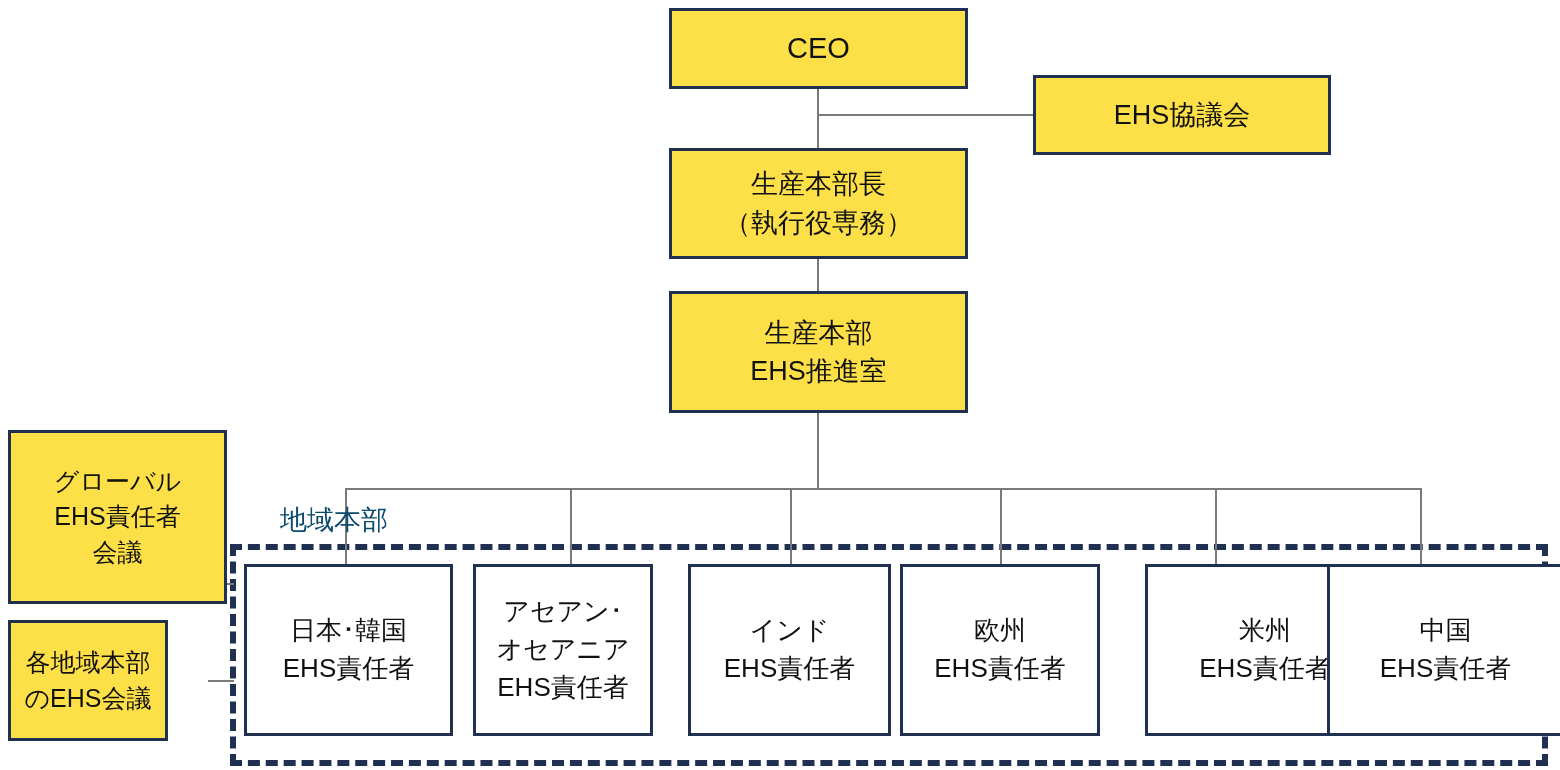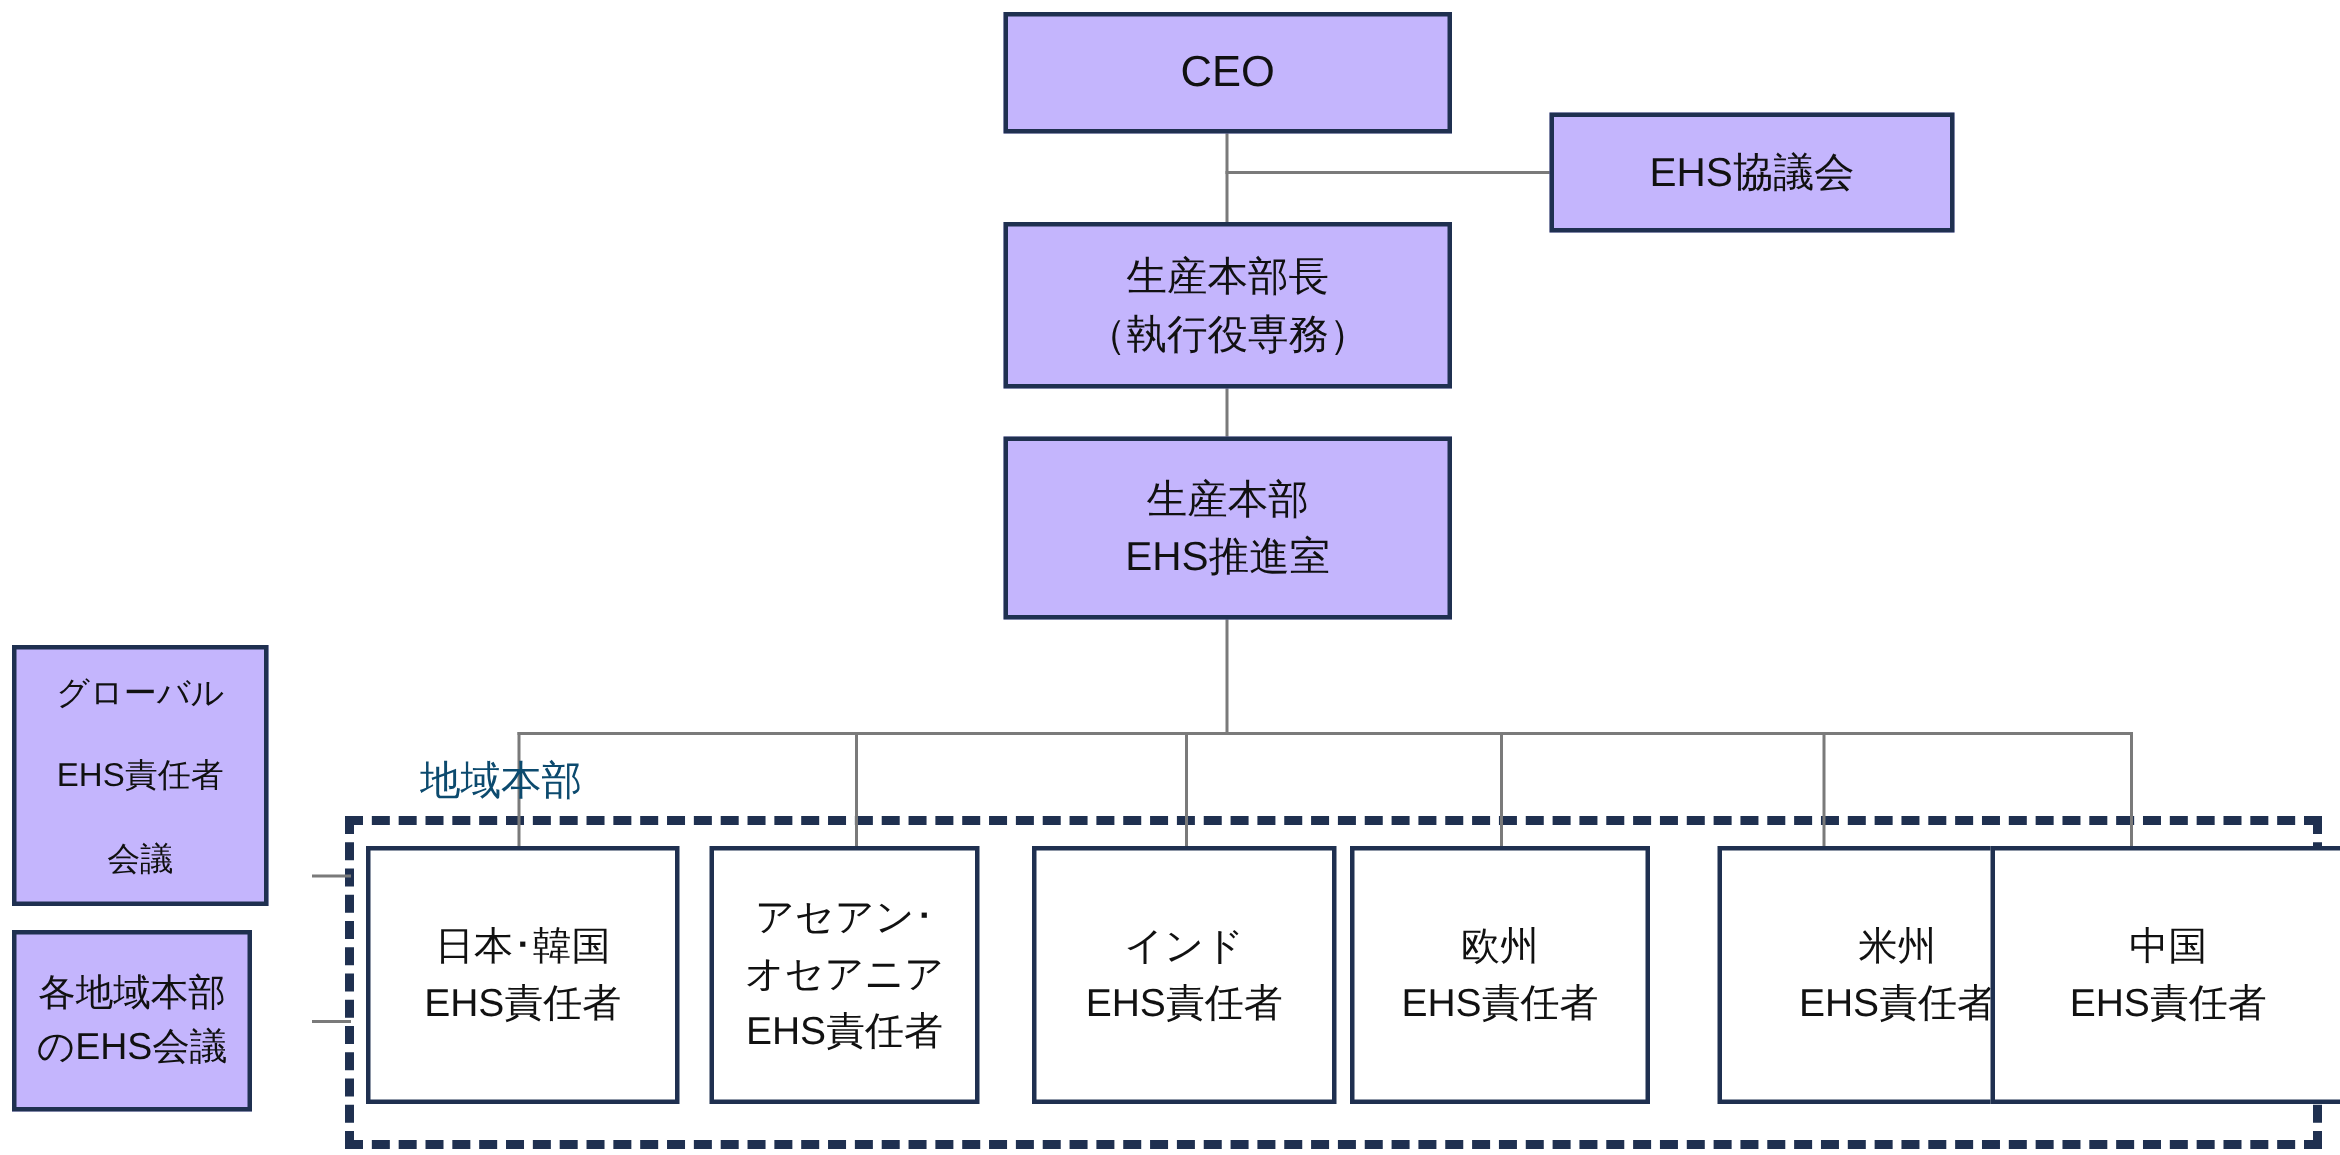--- a/index.html
+++ b/index.html
@@ -12,41 +12,41 @@
     position: relative;
     width: 1560px;
     height: 770px;
     background: #ffffff;
     font-family: "Liberation Sans", "DejaVu Sans", sans-serif;
     overflow: hidden;
   }
   .node {
     position: absolute;
     box-sizing: border-box;
-    background: #c4b5fd;
+    background: #fde047;
     border: 3px solid #1f3050;
     display: flex;
     flex-direction: column;
     align-items: center;
     justify-content: center;
     text-align: center;
     color: #111111;
     z-index: 3;
   }
   .node .line {
     display: block;
     line-height: 1.42;
     white-space: nowrap;
   }
   
   #node-ceo        { left: 669px; top: 8px;   width: 299px; height: 81px;  font-size: 29px; }
-  #node-council    { left: 1033px; top: 75px; width: 270px; height: 80px;  font-size: 27px; }
+  #node-council    { left: 1033px; top: 75px; width: 298px; height: 80px;  font-size: 27px; }
   #node-gm         { left: 669px; top: 148px; width: 299px; height: 111px; font-size: 27px; }
   #node-ehsoffice  { left: 669px; top: 291px; width: 299px; height: 122px; font-size: 27px; }
-  #node-global     { left: 8px;   top: 430px; width: 171px; height: 174px; font-size: 22px; gap: 24px; }
+  #node-global     { left: 8px;   top: 430px; width: 219px; height: 174px; font-size: 25px; }
   #node-regional   { left: 8px;   top: 620px; width: 160px; height: 121px; font-size: 25px; }
 
   
   #group-region {
     position: absolute;
     left: 230px;
     top: 544px;
     width: 1318px;
     height: 222px;
     box-sizing: border-box;

